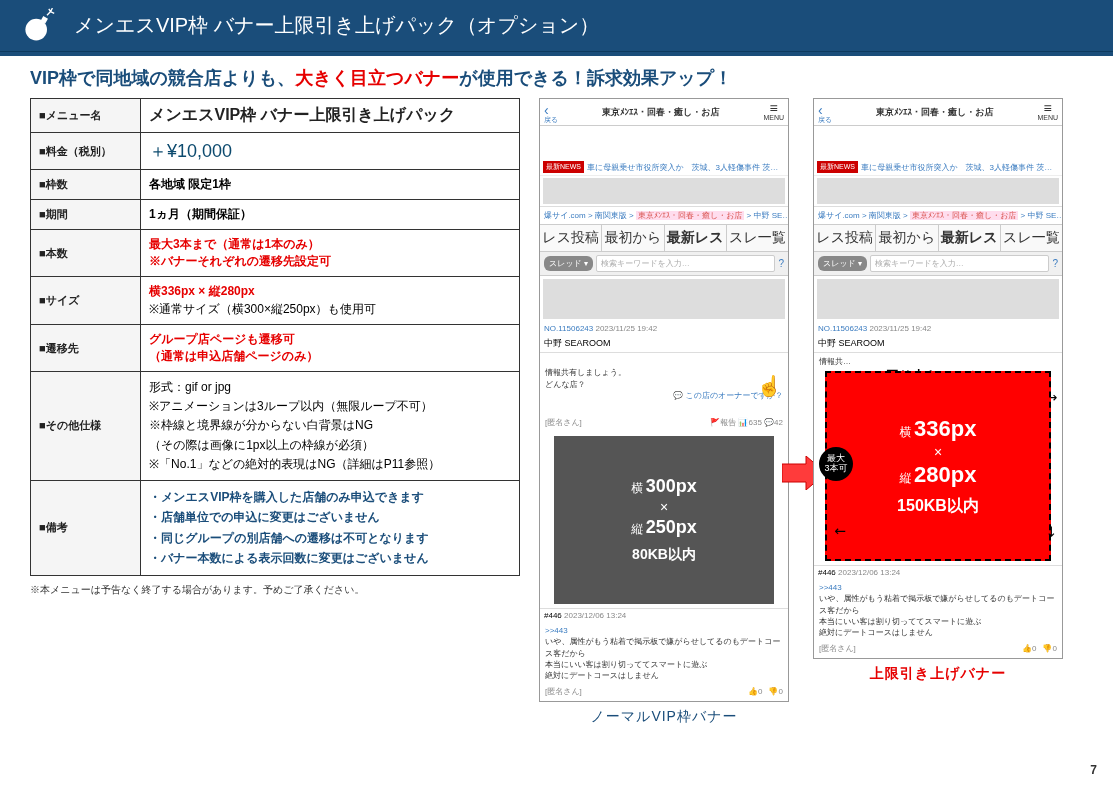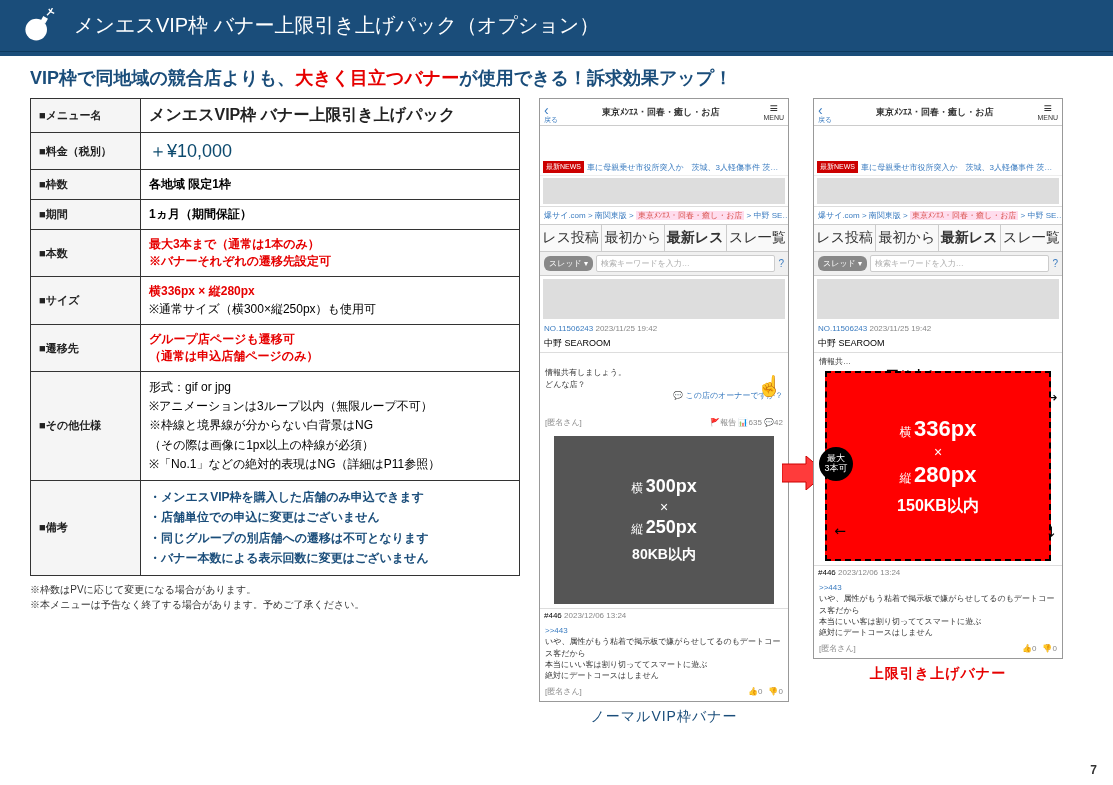--- a/index.html
+++ b/index.html
@@ -244,21 +244,20 @@
         <tr>
               <th>■備考</th>
             <td style="white-space:pre-line; line-height:1.7; color:#1a4d7a; font-weight:bold;">・メンエスVIP枠を購入した店舗のみ申込できます
 ・店舗単位での申込に変更はございません
 ・同じグループの別店舗への遷移は不可となります
 ・バナー本数による表示回数に変更はございません</td>
             </tr>
       </tbody>
         </table>
       <div class="notes">
-        <div>※枠数はPVに応じて変更になる場合があります。</div>
         <div>※本メニューは予告なく終了する場合があります。予めご了承ください。</div>
       </div>
     </div>
 
     <div class="mock-col">
       <div class="mock">
         <div class="mock-header">
           <span class="mock-back">‹<span style="font-size:7px;display:block;line-height:0.6;">戻る</span></span>
           <span class="mock-title-img">東京ﾒﾝｴｽ・回春・癒し・お店</span>
           <span class="mock-menu"><span class="bars">≡</span><span>MENU</span></span>

